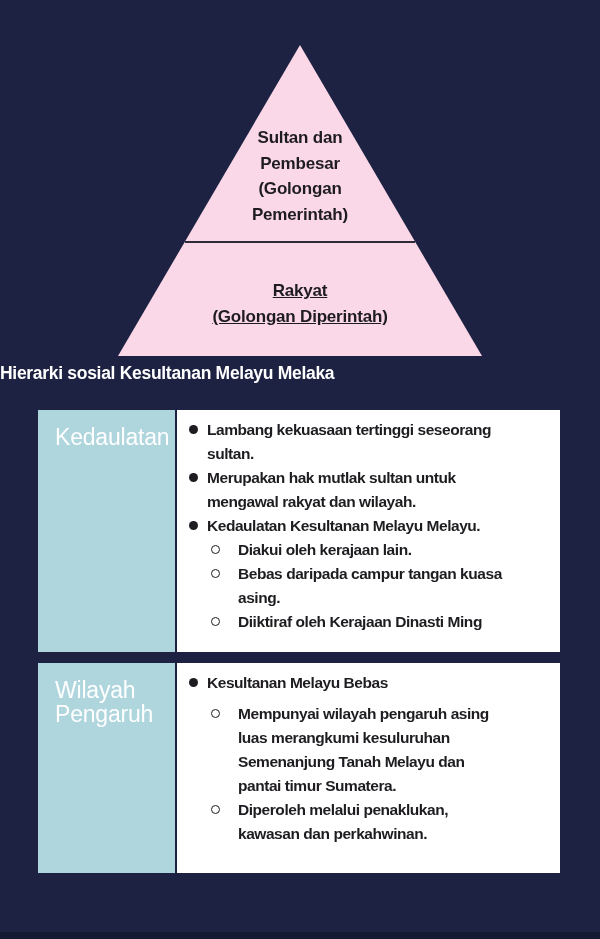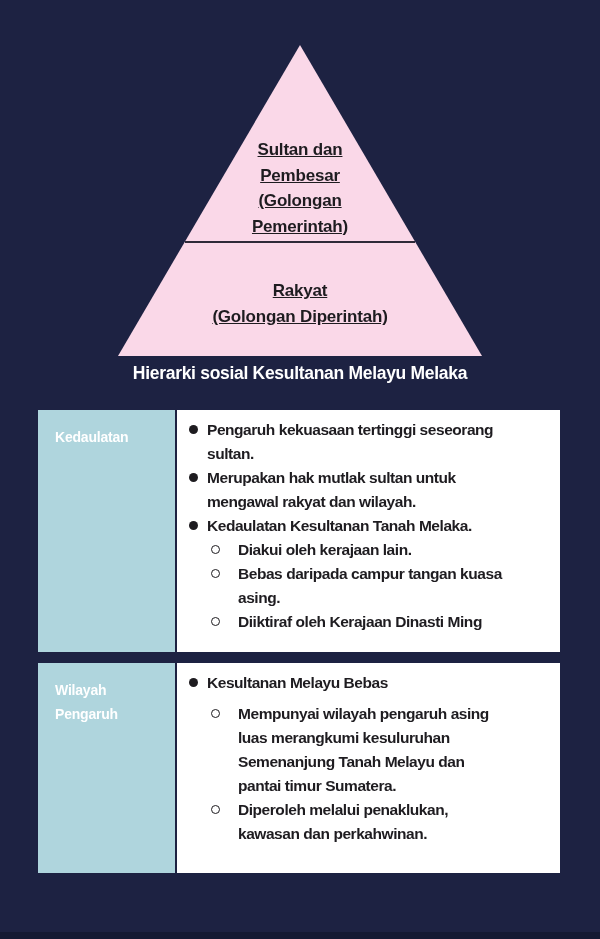--- a/index.html
+++ b/index.html
@@ -44,48 +44,48 @@
     position: absolute;
     left: 0; width: 100%;
     text-align: center;
     font-weight: 700;
     font-size: 17px;
     line-height: 25.5px;
     letter-spacing: -0.2px;
     color: var(--text-dark, #1e1c20);
     white-space: pre-line;
   }
-  .pyr-label.top { top: 92px; text-decoration: underline; }
+  .pyr-label.top { top: 80px; }
   .pyr-label.bottom { top: 233px; line-height: 26px; text-decoration: underline; }
   .pyramid-caption {
     position: absolute;
     left: 0; top: 363px;
     width: 100%;
-    text-align: center;
+    text-align: left;
     font-weight: 700;
     font-size: 17.5px;
     letter-spacing: -0.3px;
     color: var(--text-light, #ffffff);
   }
   
   .section {
     position: absolute;
     left: 38px;
     width: 522px;
     display: flex;
   }
   .section.s0 { top: 410px; height: 242px; }
   .section.s1 { top: 663px; height: 210px; }
   .section-label {
     width: 137px;
     flex: 0 0 137px;
     background: var(--label-bg, #afd5dd);
     color: var(--text-light, #ffffff);
-    font-weight: 700;
-    font-size: 14px;
+    font-weight: 400;
+    font-size: 23px;
     line-height: 24px;
     letter-spacing: -0.2px;
     padding: 15px 10px 0 17px;
   }
   .section-sep {
     flex: 0 0 2px;
     background: var(--background, #1d2242);
   }
   .section-content {
     flex: 1;
@@ -138,31 +138,31 @@
   </div>
 
   <div class="pyramid-caption">Hierarki sosial Kesultanan Melayu Melaka</div>
 
   <div class="section s0">
     <div class="section-label">Kedaulatan</div>
     <div class="section-sep"></div>
     <div class="section-content">
         <div class="item l1">
           <span class="glyph g1"></span>
-          <span class="item-text">Pengaruh kekuasaan tertinggi seseorang
+          <span class="item-text">Lambang kekuasaan tertinggi seseorang
 sultan.</span>
         </div>
         <div class="item l1">
           <span class="glyph g1"></span>
           <span class="item-text">Merupakan hak mutlak sultan untuk
 mengawal rakyat dan wilayah.</span>
         </div>
         <div class="item l1">
           <span class="glyph g1"></span>
-          <span class="item-text">Kedaulatan Kesultanan Tanah Melaka.</span>
+          <span class="item-text">Kedaulatan Kesultanan Melayu Melayu.</span>
         </div>
         <div class="item l2">
           <span class="glyph g2"></span>
           <span class="item-text">Diakui oleh kerajaan lain.</span>
         </div>
         <div class="item l2">
           <span class="glyph g2"></span>
           <span class="item-text">Bebas daripada campur tangan kuasa
 asing.</span>
         </div>

